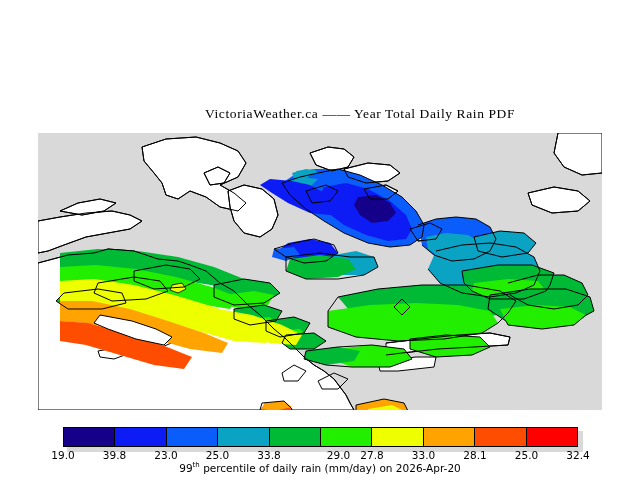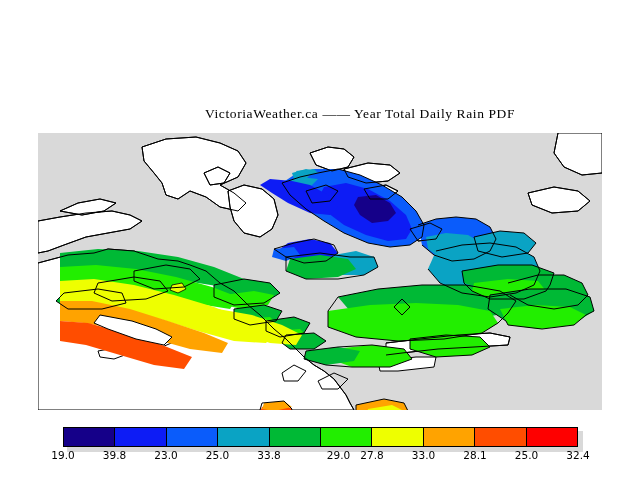--- a/index.html
+++ b/index.html
@@ -407,14 +407,17 @@
       <span class="ticklabel" style="left: 217.5px; text-align: center;">25.0</span>
       <span class="ticklabel" style="left: 269px;">33.8</span>
       <span class="ticklabel" style="left: 320.5px; margin-left: 18px;">29.0</span>
       <span class="ticklabel" style="left: 372px;">27.8</span>
       <span class="ticklabel" style="left: 423.5px;">33.0</span>
       <span class="ticklabel" style="left: 475px;">28.1</span>
       <span class="ticklabel" style="left: 526.5px;">25.0</span>
       <span class="ticklabel" style="left: 578px;">32.4</span>
     </div>
 
+  <div id="caption">
+    <span>99</span><sup>th</sup><span> percentile of daily rain (mm/day) on 2026-Apr-20</span>
+  </div>
 
 </div>
 
 </body></html>

